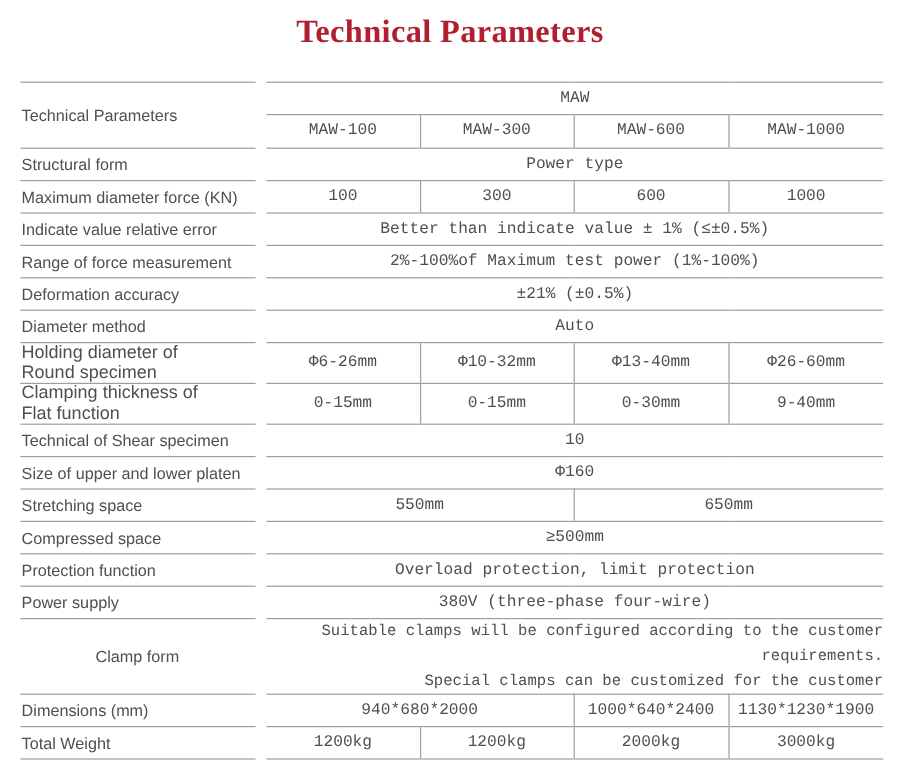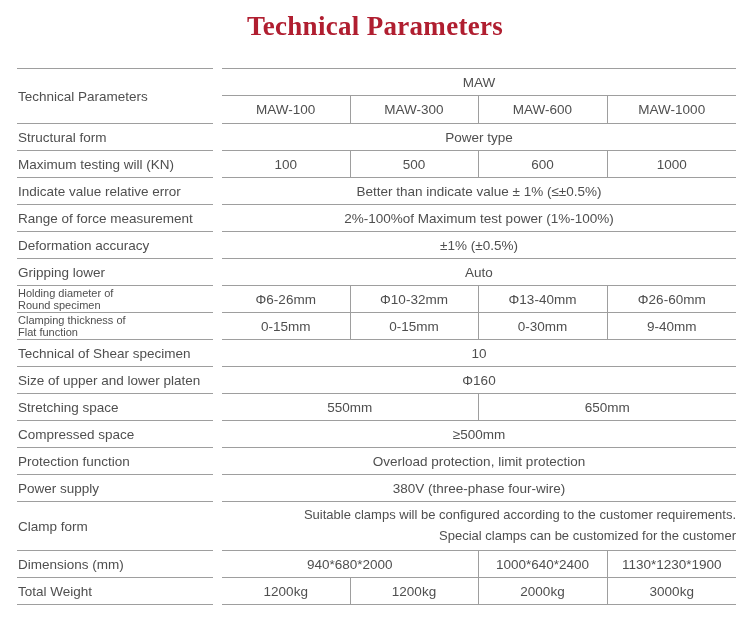--- a/index.html
+++ b/index.html
@@ -37,39 +37,40 @@
     overflow: hidden;
     white-space: nowrap;
   }
   td.label {
     text-align: left;
     border-top: 1px solid #9e9e9e;
     border-bottom: 1px solid #9e9e9e;
     padding: 0 2px 0 1px;
   }
   td.label.small {
-    font-size: 11px;
+    font-size: 15px;
     line-height: 1.1;
   }
   td.gap { border: none; }
   td.val {
     text-align: center;
     border-top: 1px solid #9e9e9e;
     border-bottom: 1px solid #9e9e9e;
     border-left: 1px solid #9e9e9e;
+    font-family: Liberation Mono, monospace;
   }
   td.val.first { border-left: none; }
   td.val.left {
     text-align: right;
     padding-left: 3px;
     line-height: 1.6;
     white-space: normal;
     font-size: 13px;
   }
-  tr.tall td { height: 49px; }
+  tr.tall td { height: 49px; text-align: center; }
   tr.head2 td { height: 28px; }
 </style>
 </head>
 <body>
 
 <div class="title">Technical Parameters</div>
 
 <table class="specs">
   <colgroup>
     <col style="width:196px">
@@ -93,48 +94,48 @@
     <td class="val">MAW-1000</td>
   </tr>
 
   <tr>
     <td class="label">Structural form</td>
     <td class="gap"></td>
     <td class="val first" colspan="4">Power type</td>
   </tr>
 
   <tr>
-    <td class="label">Maximum testing will (KN)</td>
+    <td class="label">Maximum diameter force (KN)</td>
     <td class="gap"></td>
     <td class="val first">100</td>
-    <td class="val">500</td>
+    <td class="val">300</td>
     <td class="val">600</td>
     <td class="val">1000</td>
   </tr>
 
   <tr>
     <td class="label">Indicate value relative error</td>
     <td class="gap"></td>
     <td class="val first" colspan="4">Better than indicate value ± 1% (≤±0.5%)</td>
   </tr>
 
   <tr>
     <td class="label">Range of force measurement</td>
     <td class="gap"></td>
     <td class="val first" colspan="4">2%-100%of Maximum test power (1%-100%)</td>
   </tr>
 
   <tr>
     <td class="label">Deformation accuracy</td>
     <td class="gap"></td>
-    <td class="val first" colspan="4">±1% (±0.5%)</td>
-  </tr>
-
-  <tr>
-    <td class="label">Gripping lower</td>
+    <td class="val first" colspan="4">±21% (±0.5%)</td>
+  </tr>
+
+  <tr>
+    <td class="label">Diameter method</td>
     <td class="gap"></td>
     <td class="val first" colspan="4">Auto</td>
   </tr>
 
   <tr>
     <td class="label small">
       <span>Holding diameter of</span><br>
       <span>Round specimen</span>
     </td>
     <td class="gap"></td>

